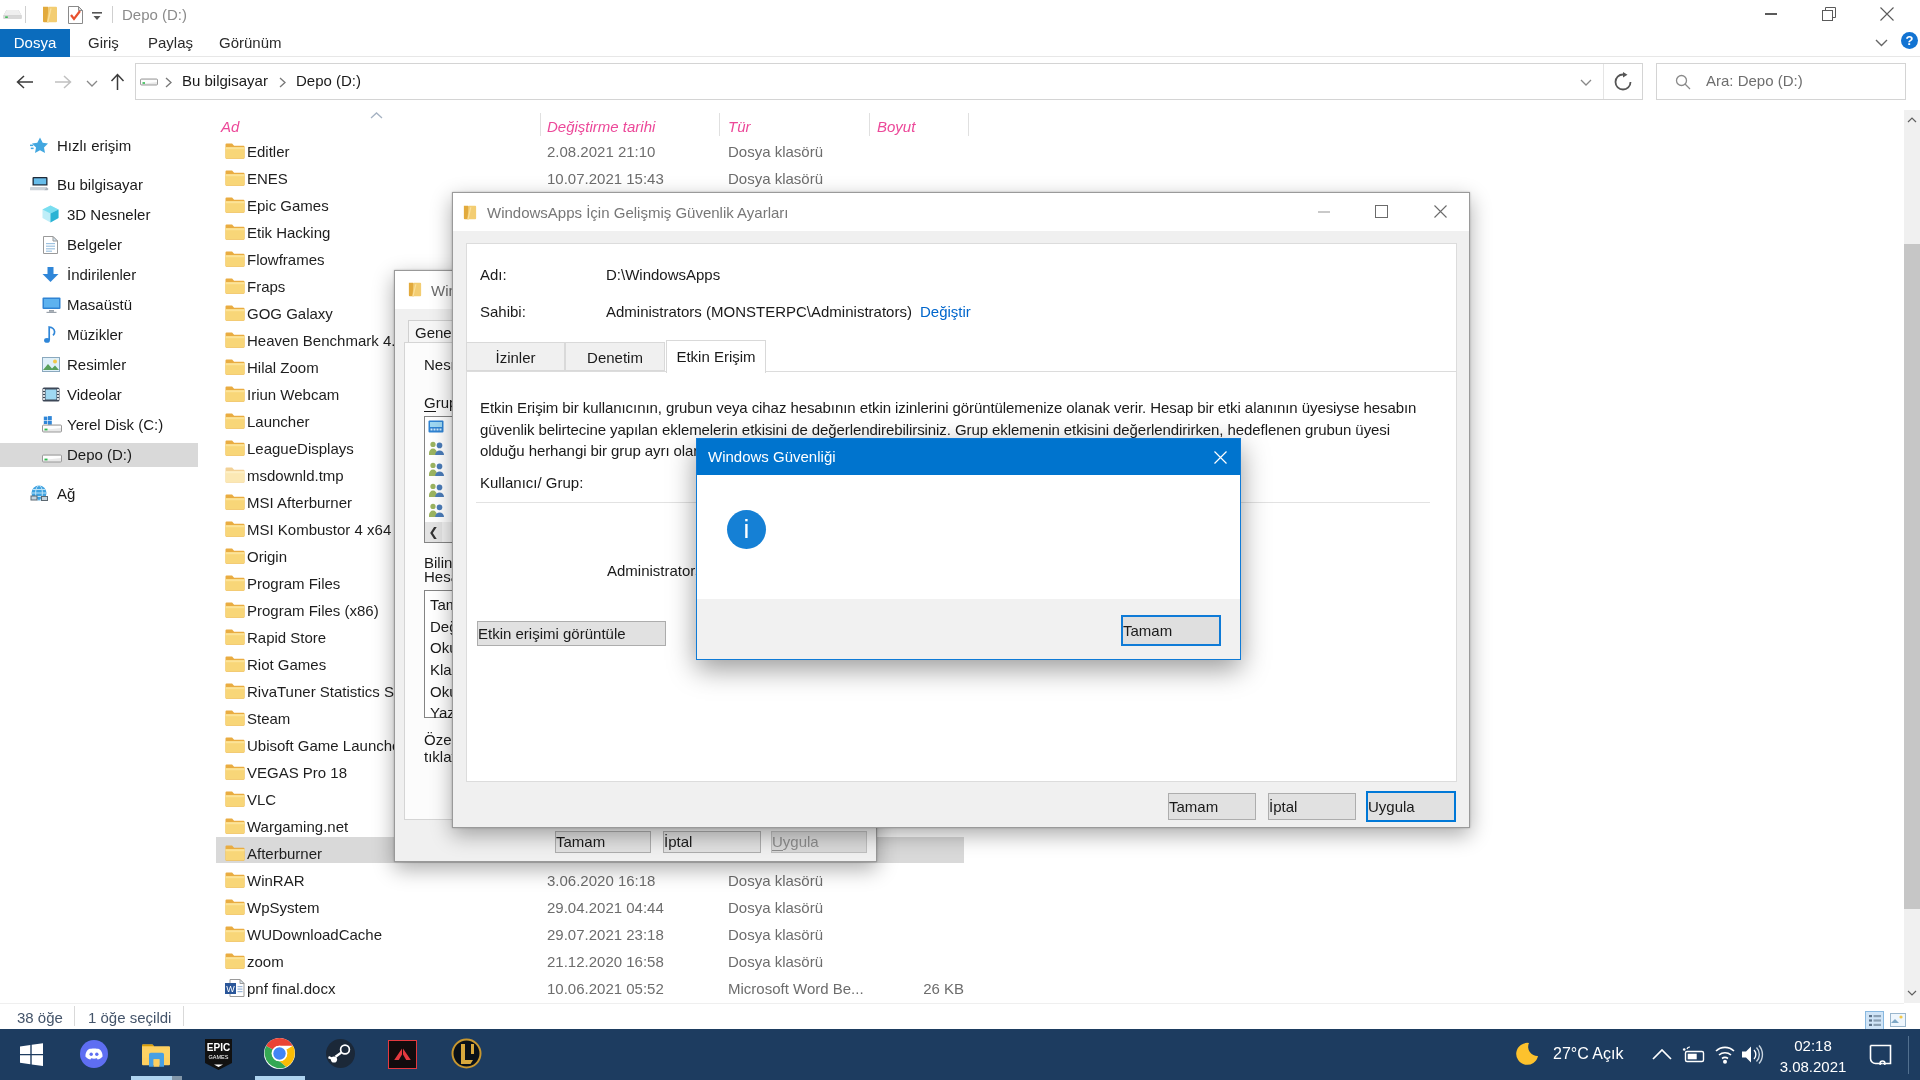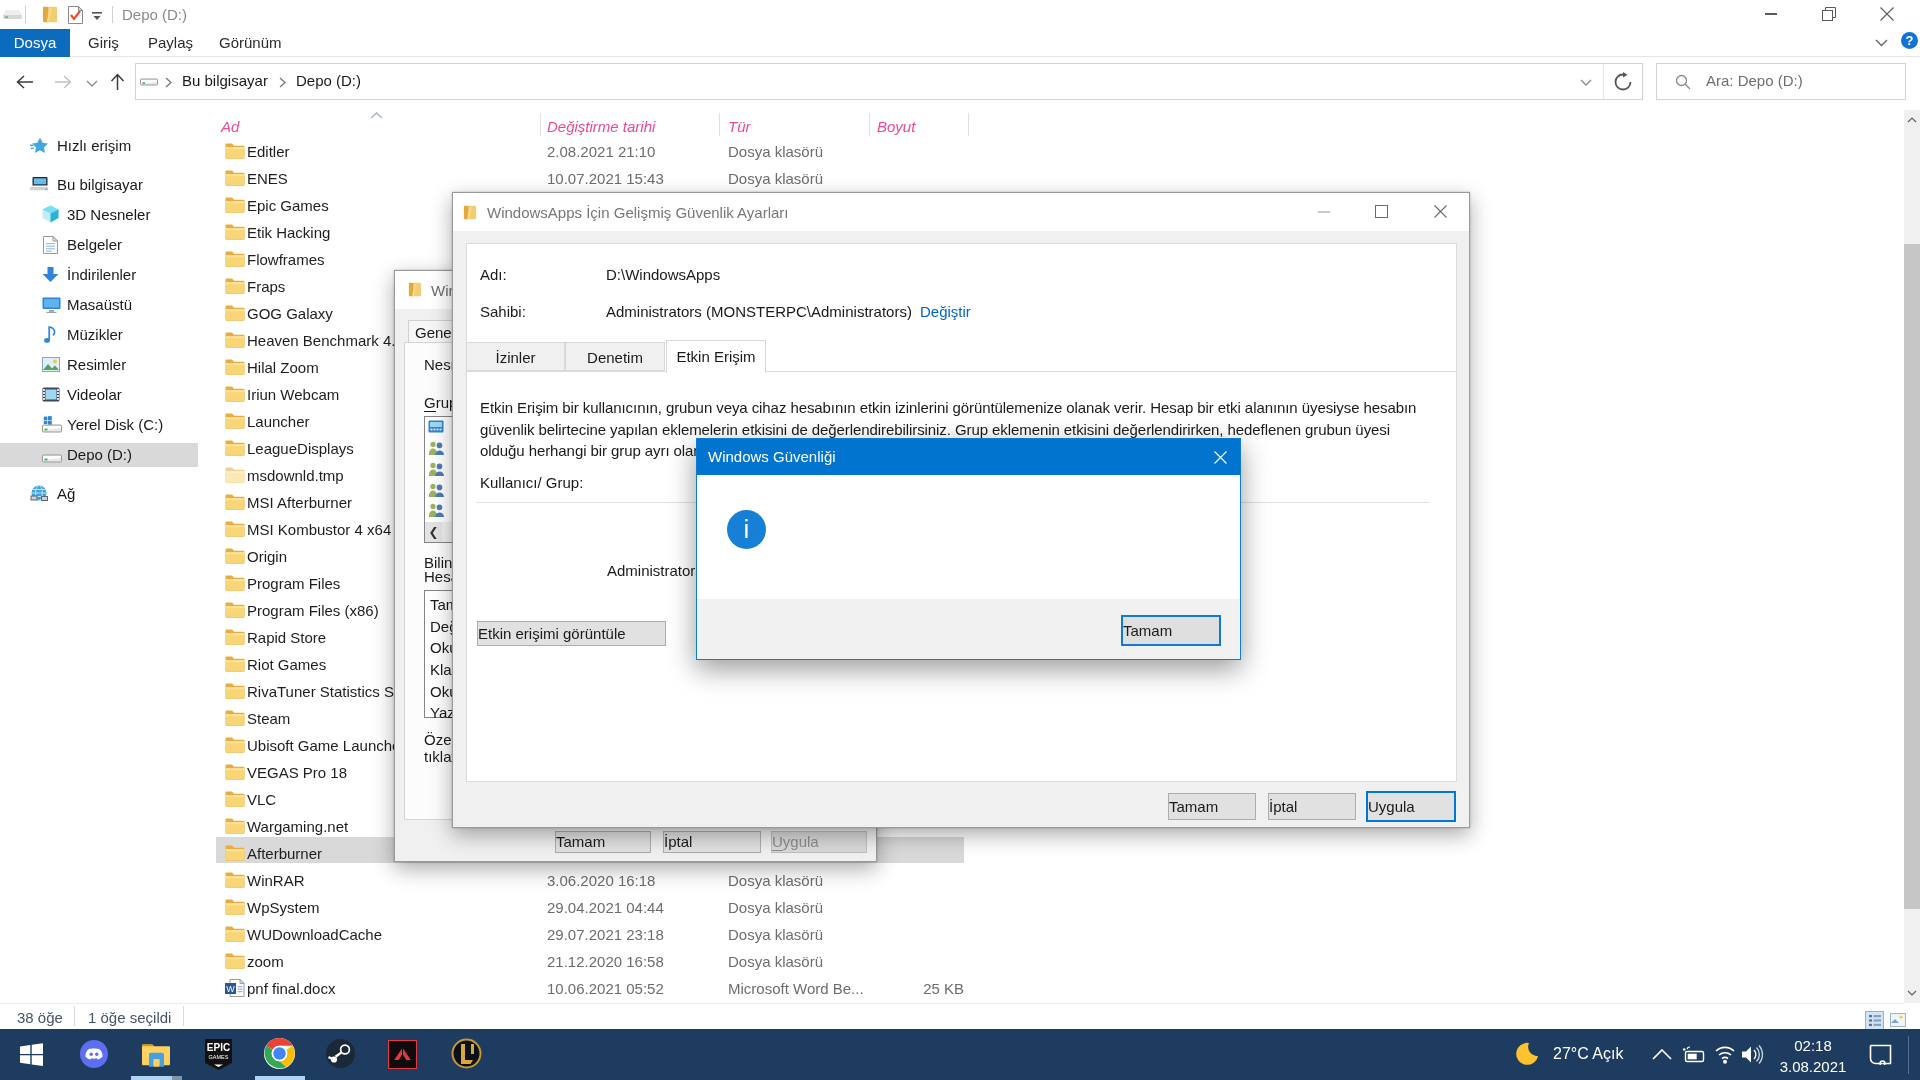--- a/index.html
+++ b/index.html
@@ -513,21 +513,21 @@
 <path d="M15,0.5 l4,4 h-4 z" fill="#dce9f5" stroke="#9a9a9a"></path>
 <rect x="0" y="4" width="11" height="11" fill="#2a5699"></rect>
 <text x="5.5" y="13" font-size="9" fill="#fff" text-anchor="middle" font-family="Liberation Sans">W</text>
 <rect x="12.5" y="7" width="5" height="1.2" fill="#9ab6d8"></rect>
 <rect x="12.5" y="9.5" width="5" height="1.2" fill="#9ab6d8"></rect>
 <rect x="12.5" y="12" width="5" height="1.2" fill="#9ab6d8"></rect>
 </svg>
       <div class="rname">pnf final.docx</div>
       <div class="rdate">10.06.2021 05:52</div>
       <div class="rtype">Microsoft Word Be...</div>
-      <div class="rsize">25 KB</div>
+      <div class="rsize">26 KB</div>
     </div>
 </div>
 
 <div class="abs" id="statusbar">
   <div class="abs" style="left:17px;top:5px">38 öğe</div>
   <div class="abs" style="left:74px;top:2px;width:1px;height:20px;background:#d9d9d9"></div>
   <div class="abs" style="left:88px;top:5px">1 öğe seçildi</div>
   <div class="abs" style="left:183px;top:2px;width:1px;height:20px;background:#d9d9d9"></div>
   <div class="abs" style="left:1865px;top:7px;width:19px;height:19px;background:#cfe4f7;border:1px solid #88b8e0"></div>
   <svg class="abs" style="left:1869px;top:11px" width="12" height="11" viewBox="0 0 12 11">

